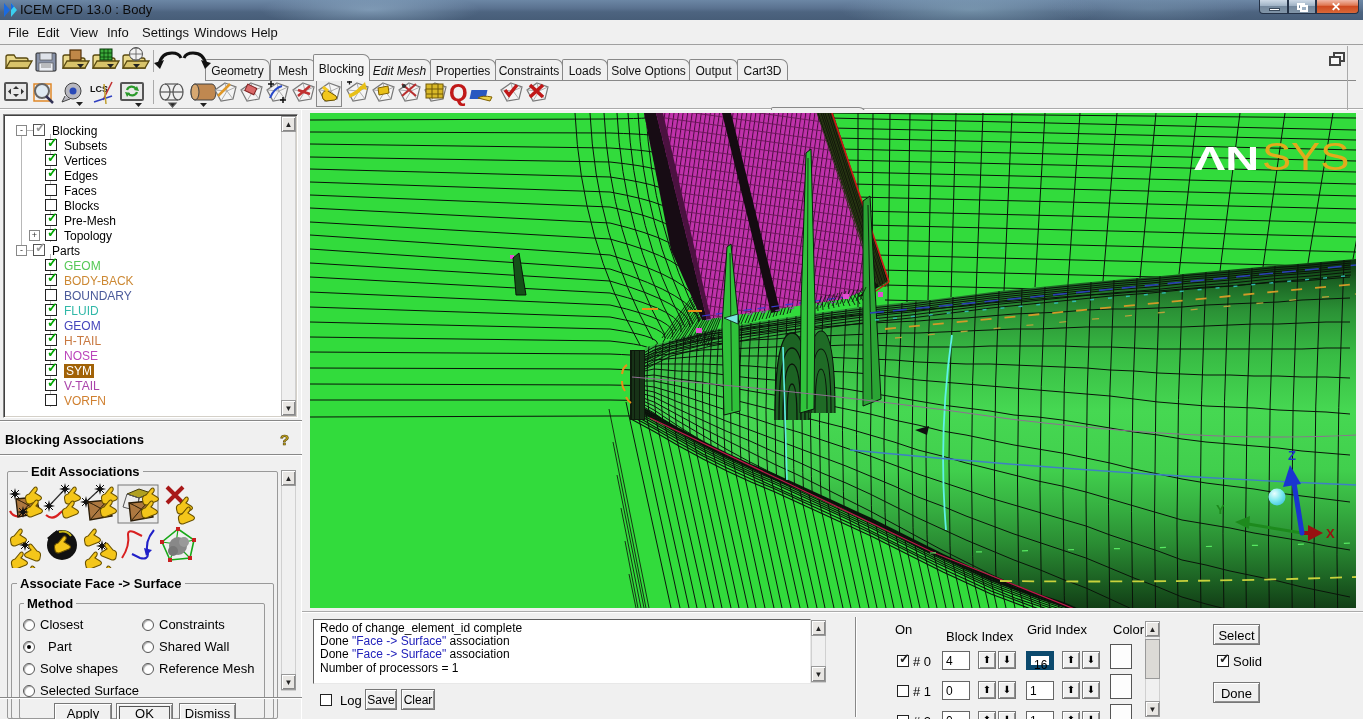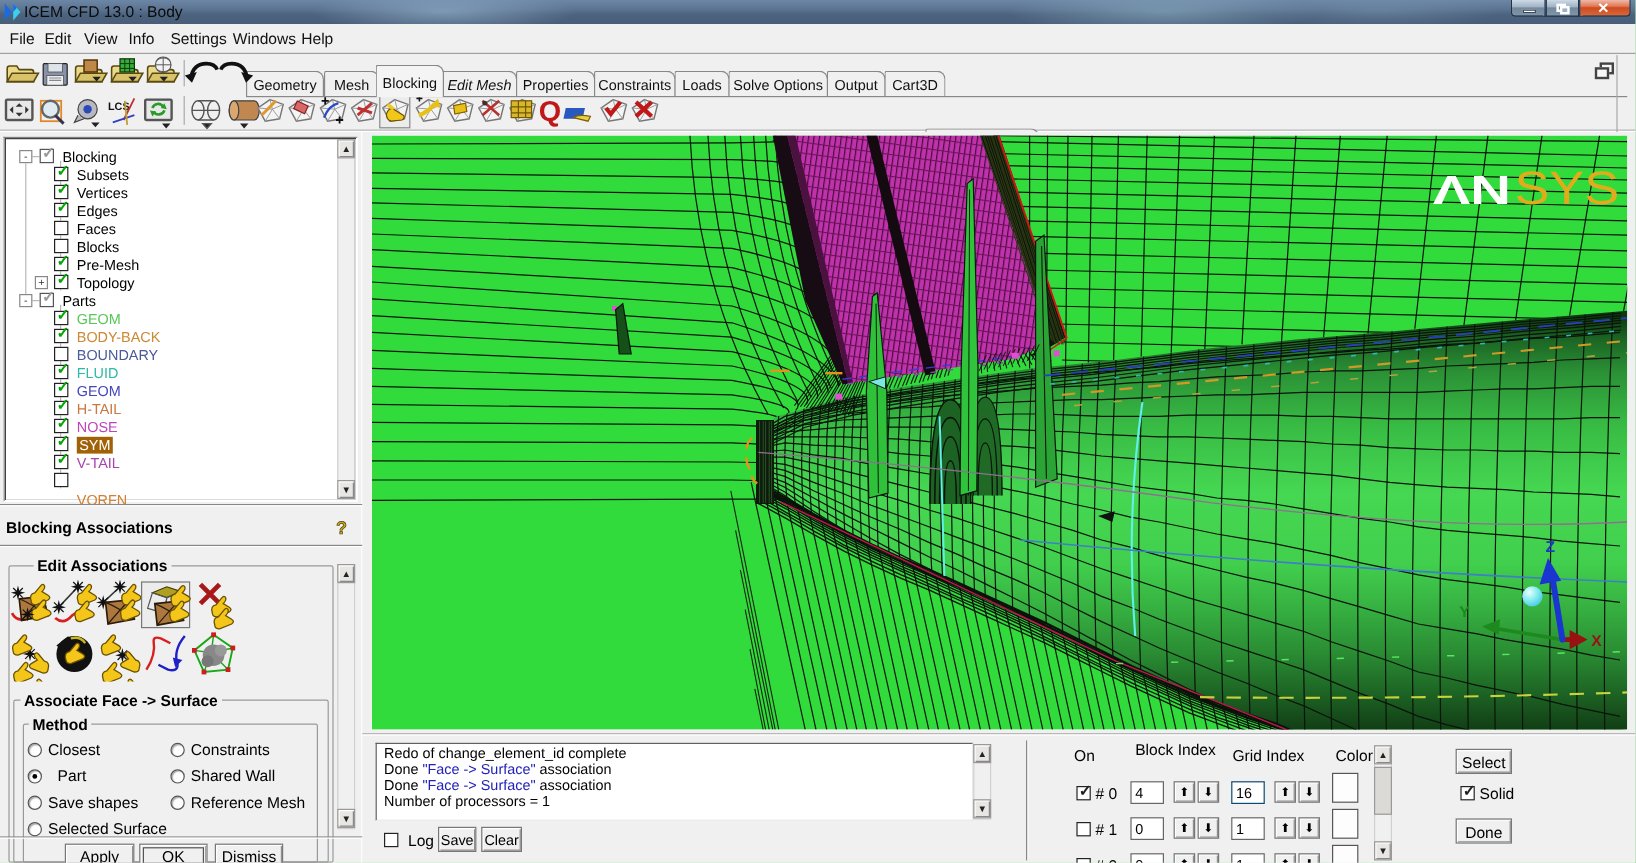--- a/index.html
+++ b/index.html
@@ -331,21 +331,21 @@
     <span class="chk">✓</span>
   </div>
 <div class="trow" style="left:64px;top:364px;background:#a16207;color:#fff;padding:0 2px;">SYM</div>
 <div class="hline abs" style="left:50px;top:385px;width:-5px"></div>
 <div class="cb abs" style="left:45px;top:379px">
     <span class="chk">✓</span>
   </div>
 <div class="trow" style="left:64px;top:379px;color:#aa44aa">V-TAIL</div>
 <div class="hline abs" style="left:50px;top:400px;width:-5px"></div>
 <div class="cb abs" style="left:45px;top:394px"></div>
-<div class="trow" style="left:64px;top:410px;color:#d08030">VORFN</div>
+<div class="trow" style="left:64px;top:394px;color:#d08030">VORFN</div>
 <div class="sb abs" style="left:281px;top:116px;height:300px"></div>
 <div class="sbtn abs" style="left:281px;top:116px">▲</div>
 <div class="sbtn abs" style="left:281px;top:400px">▼</div>
 <div class="abs" style="left:0;top:420px;width:302px;height:2px;border-top:1px solid #888;border-bottom:1px solid #fff;"></div>
 <div class="abs" style="left:5px;top:432px;font-weight:bold;font-size:13px;">Blocking Associations</div>
 <svg class="abs" style="left:279px;top:431px" width="16" height="19">
     <text x="1" y="14" font-size="15" font-weight="bold" fill="#c8a818" stroke="#504008" stroke-width="0.6" font-family="Liberation Serif">?</text>
   </svg>
 <div class="abs" style="left:0;top:454px;width:302px;height:2px;border-top:1px solid #888;border-bottom:1px solid #fff;"></div>
 <div class="grp abs" style="left:7px;top:471px;width:271px;height:248px;"></div>
@@ -461,21 +461,21 @@
 <div class="rlab abs" style="left:40px;top:617px">Closest</div>
 <div class="radio abs" style="left:142px;top:619px"></div>
 <div class="rlab abs" style="left:159px;top:617px">Constraints</div>
 <div class="radio abs" style="left:23px;top:641px">
     <div class="dot"></div>
   </div>
 <div class="rlab abs" style="left:48px;top:639px">Part</div>
 <div class="radio abs" style="left:142px;top:641px"></div>
 <div class="rlab abs" style="left:159px;top:639px">Shared Wall</div>
 <div class="radio abs" style="left:23px;top:663px"></div>
-<div class="rlab abs" style="left:40px;top:661px">Save shapes</div>
+<div class="rlab abs" style="left:40px;top:661px">Solve shapes</div>
 <div class="radio abs" style="left:142px;top:663px"></div>
 <div class="rlab abs" style="left:159px;top:661px">Reference Mesh</div>
 <div class="radio abs" style="left:23px;top:685px"></div>
 <div class="rlab abs" style="left:40px;top:683px">Selected Surface</div>
 <div class="abs" style="left:0;top:697px;width:302px;height:2px;border-top:1px solid #888;border-bottom:1px solid #fff;"></div>
 <div class="btn abs" style="left:54px;top:703px;width:58px;height:20px;padding-top:2px;">Apply</div>
 <div class="btn abs" style="left:116px;top:703px;width:57px;height:20px;padding-top:2px;outline:1px solid #555;outline-offset:-4px;">OK</div>
 <div class="btn abs" style="left:179px;top:703px;width:57px;height:20px;padding-top:2px;">Dismiss</div>
 <div id="vpframe" class="abs"></div>
 <svg id="vp" width="1046" height="495" viewBox="0 0 1046 495" style="position:absolute;left:310px;top:113px">
@@ -890,31 +890,31 @@
     <div id="msgbox" class="abs">Redo of change_element_id complete<br>Done <span class="blue">"Face -&gt; Surface"</span> association<br>Done <span class="blue">"Face -&gt; Surface"</span> association<br>Number of processors = 1</div>
     <div class="sb abs" style="left:509px;top:7px;height:63px"></div>
     <div class="sbtn abs" style="left:509px;top:7px">▲</div>
     <div class="sbtn abs" style="left:509px;top:53px">▼</div>
     <div class="cb abs" style="left:18px;top:81px"></div>
     <div class="rlab abs" style="left:38px;top:80px">Log</div>
     <div class="btn abs" style="left:63px;top:76px;width:32px;height:21px;padding-top:3px;font-size:12px;">Save</div>
     <div class="btn abs" style="left:99px;top:76px;width:34px;height:21px;padding-top:3px;font-size:12px;">Clear</div>
     <div class="abs" style="left:553px;top:4px;width:2px;height:100px;border-left:1px solid #888;border-right:1px solid #fff;"></div>
     <div class="rlab abs" style="left:593px;top:9px">On</div>
-    <div class="rlab abs" style="left:644px;top:4px">Block Index</div>
+    <div class="rlab abs" style="left:644px;top:16px">Block Index</div>
     <div class="rlab abs" style="left:725px;top:9px">Grid Index</div>
     <div class="rlab abs" style="left:811px;top:9px">Color</div>
     <div class="cb abs" style="left:595px;top:42px">
       <span class="chk" style="color:#222">✓</span>
     </div>
     <div class="rlab abs" style="left:611px;top:41px"># 0</div>
     <div class="abs" style="left:640px;top:38px;width:28px;height:19px;background:#fff;border:1px solid #666;font-size:12px;padding:2px 0 0 3px;">4</div>
     <div class="btn abs" style="left:676px;top:38px;width:18px;height:18px;font-size:10px;padding-top:2px;">⬆</div>
     <div class="btn abs" style="left:696px;top:38px;width:18px;height:18px;font-size:10px;padding-top:2px;">⬇</div>
-    <div class="abs" style="left:724px;top:38px;width:28px;height:19px;background:#fff;border:1px solid #0c4a6e;font-size:12px;padding:2px 0 0 3px;">16</div>
+    <div class="abs" style="left:724px;top:38px;width:28px;height:19px;background:#fff;border:5px solid #0c4a6e;font-size:12px;padding:2px 0 0 3px;">16</div>
     <div class="btn abs" style="left:760px;top:38px;width:18px;height:18px;font-size:10px;padding-top:2px;">⬆</div>
     <div class="btn abs" style="left:780px;top:38px;width:18px;height:18px;font-size:10px;padding-top:2px;">⬇</div>
     <div class="abs" style="left:808px;top:31px;width:22px;height:25px;background:#fdfdfd;border:1px solid #555;"></div>
     <div class="cb abs" style="left:595px;top:72px"></div>
     <div class="rlab abs" style="left:611px;top:71px"># 1</div>
     <div class="abs" style="left:640px;top:68px;width:28px;height:19px;background:#fff;border:1px solid #666;font-size:12px;padding:2px 0 0 3px;">0</div>
     <div class="btn abs" style="left:676px;top:68px;width:18px;height:18px;font-size:10px;padding-top:2px;">⬆</div>
     <div class="btn abs" style="left:696px;top:68px;width:18px;height:18px;font-size:10px;padding-top:2px;">⬇</div>
     <div class="abs" style="left:724px;top:68px;width:28px;height:19px;background:#fff;border:1px solid #666;font-size:12px;padding:2px 0 0 3px;">1</div>
     <div class="btn abs" style="left:760px;top:68px;width:18px;height:18px;font-size:10px;padding-top:2px;">⬆</div>

